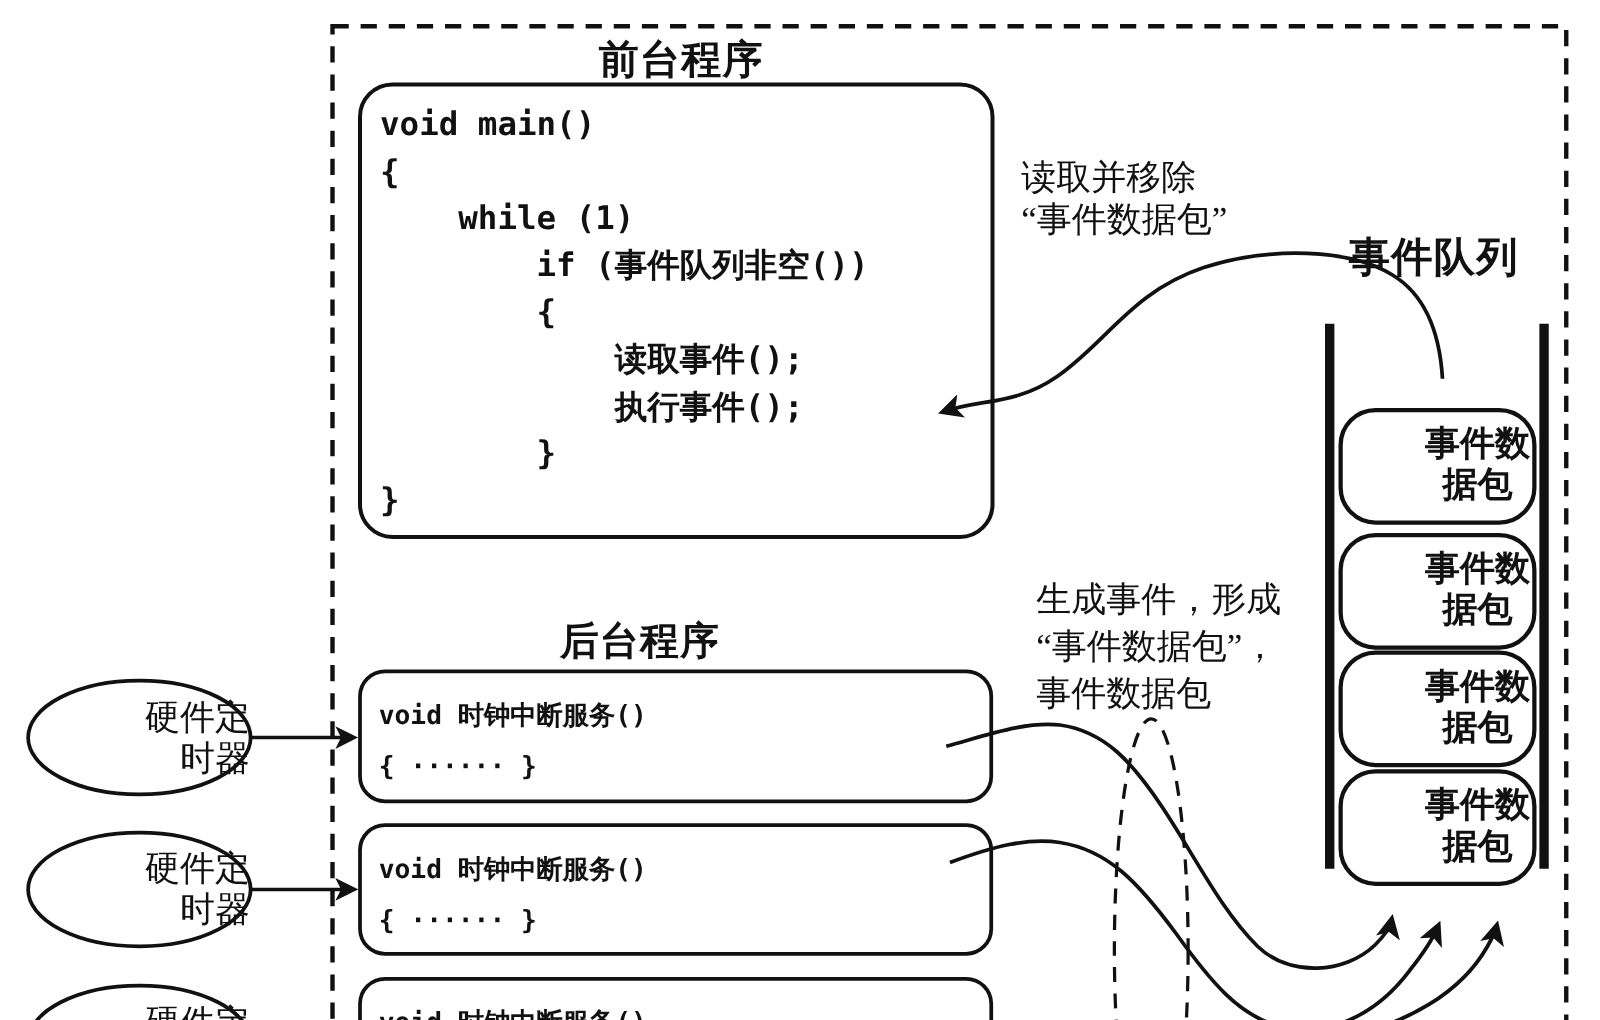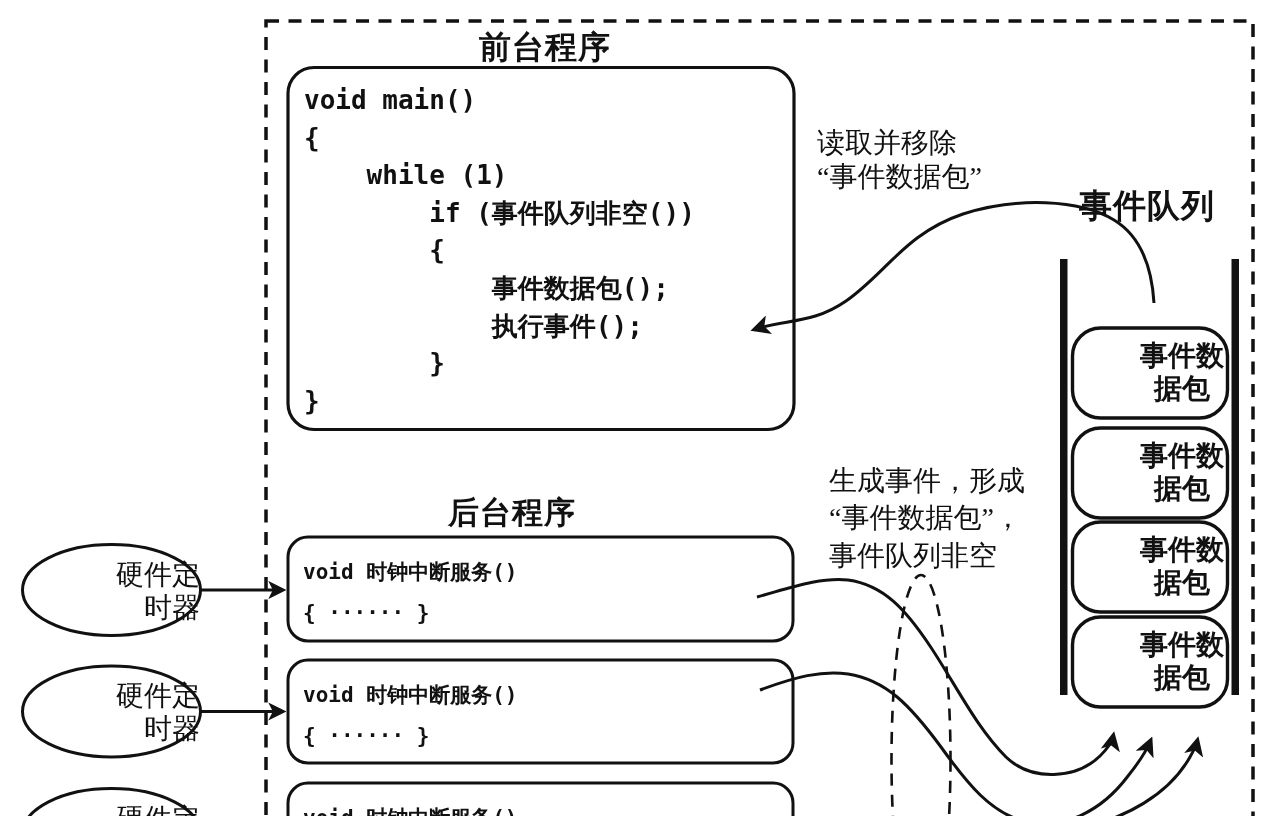--- a/index.html
+++ b/index.html
@@ -85,21 +85,21 @@
   </svg>
 
   <div class="txt hei fg-title">前台程序</div>
 
   <div class="txt mono code-block">
     <div class="code-line">void main()</div>
     <div class="code-line">{</div>
     <div class="code-line">    while (1)</div>
     <div class="code-line">        if (事件队列非空())</div>
     <div class="code-line">        {</div>
-    <div class="code-line">            事件数据包();</div>
+    <div class="code-line">            读取事件();</div>
     <div class="code-line">            执行事件();</div>
     <div class="code-line">        }</div>
     <div class="code-line">}</div>
   </div>
 
   <div class="txt song read-label">
     <div>读取并移除</div>
     <div>“事件数据包”</div>
   </div>
 
@@ -133,21 +133,21 @@
     <div class="code-line">{ ······ }</div>
   </div>
   <div class="txt mono isr-text b2">
     <div class="code-line">void 时钟中断服务()</div>
 
   </div>
 
   <div class="txt song gen-label">
     <div>生成事件，形成</div>
     <div>“事件数据包”，</div>
-    <div>事件队列非空</div>
+    <div>事件数据包</div>
   </div>
 
   <div class="txt song timer-text t0">
     <div>硬件定</div>
     <div>时器</div>
   </div>
   <div class="txt song timer-text t1">
     <div>硬件定</div>
     <div>时器</div>
   </div>

